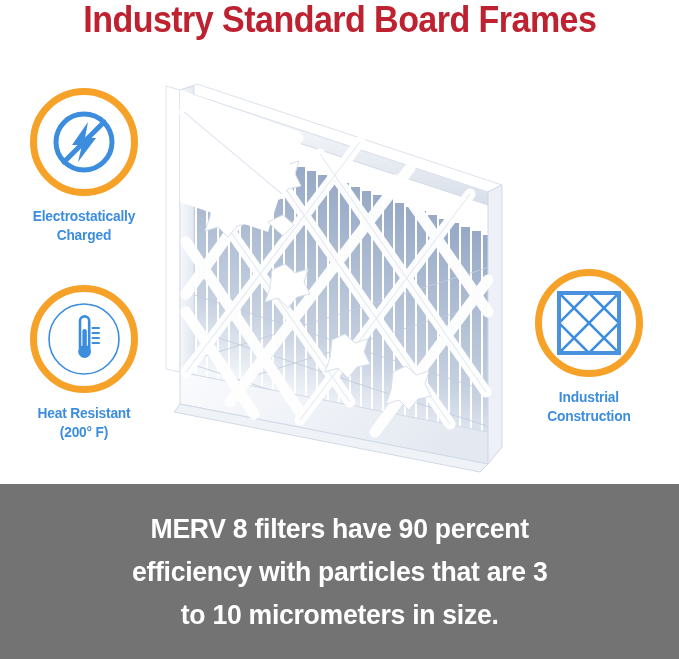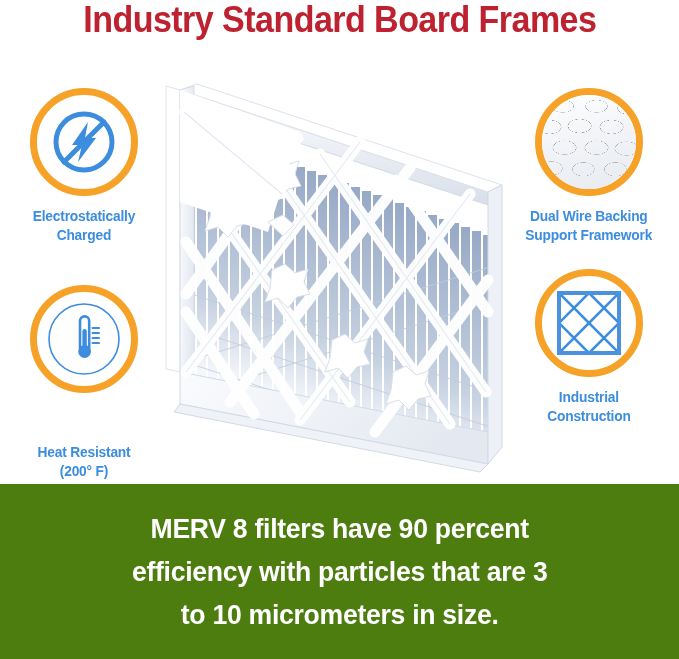--- a/index.html
+++ b/index.html
@@ -67,21 +67,21 @@
     font-family: "Liberation Sans", sans-serif;
     font-weight: bold;
     font-size: 14.5px;
     line-height: 19px;
     color: #3C8DDE;
     letter-spacing: -0.2px;
     transform: scaleX(0.95);
   }
 
   #feature-electrostatic { left: 0px;   top: 88px; }
-  #feature-heat         { left: 0px;   top: 285px; gap: 39px; }
+  #feature-heat         { left: 0px;   top: 285px; }
   #feature-wire         { left: 505px; top: 88px; }
   #feature-industrial   { left: 505px; top: 269px; }
 
   
   .icon-svg { display: block; }
 
   
   .mesh-photo {
     position: absolute;
     inset: 0;
@@ -110,21 +110,21 @@
     height: 405px;
   }
 
   
   #banner {
     position: absolute;
     left: 0;
     top: 484px;
     width: 679px;
     height: 175px;
-    background: #4d7c0f;
+    background: #737373;
     display: flex;
     align-items: center;
     justify-content: center;
   }
   .banner-text {
     text-align: center;
     color: #ffffff;
     font-family: "Liberation Sans", sans-serif;
     font-weight: bold;
     font-size: 28px;
@@ -174,29 +174,20 @@
           <line x1="48.5" y1="44" x2="55" y2="44" stroke="#3C8DDE" stroke-width="2" stroke-linecap="round"></line>
         </svg>
       </span>
     </div>
     <div class="feature-label">
       <span>Heat Resistant</span><br>
       <span>(200° F)</span>
     </div>
   </div>
 
-  <div class="feature" id="feature-wire">
-    <div class="feature-ring">
-      <span class="mesh-photo"></span>
-    </div>
-    <div class="feature-label">
-      <span>Dual Wire Backing</span><br>
-      <span>Support Framework</span>
-    </div>
-  </div>
 
   <div class="feature" id="feature-industrial">
     <div class="feature-ring">
       <span>
         <svg class="icon-svg" width="66" height="66" viewBox="0 0 66 66" aria-hidden="true">
           <defs>
             <clipPath id="latticeClip">
                 <rect x="3" y="3" width="60" height="60"></rect>
               </clipPath>
           </defs>

